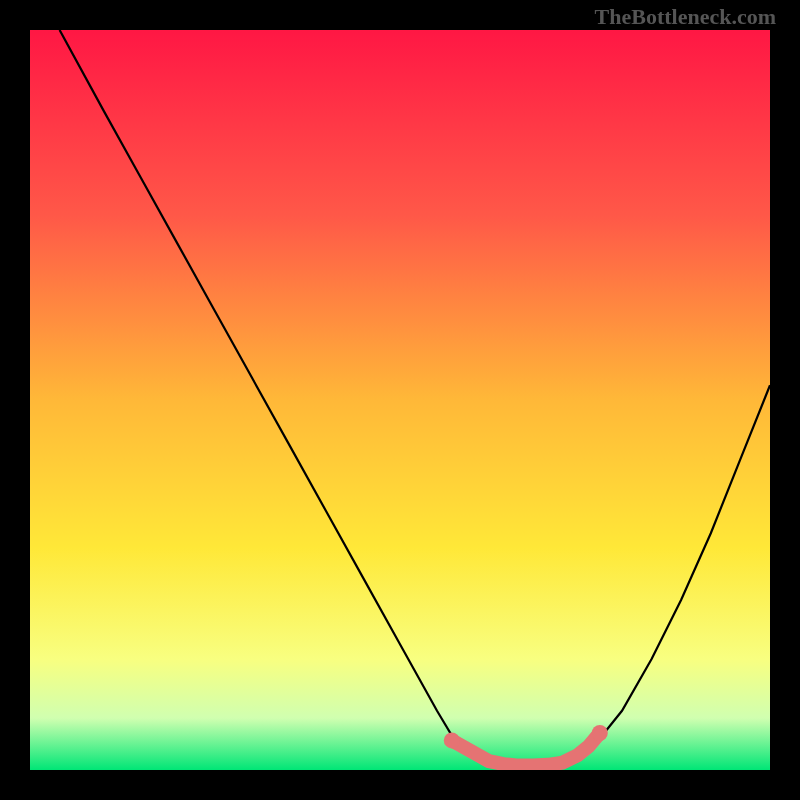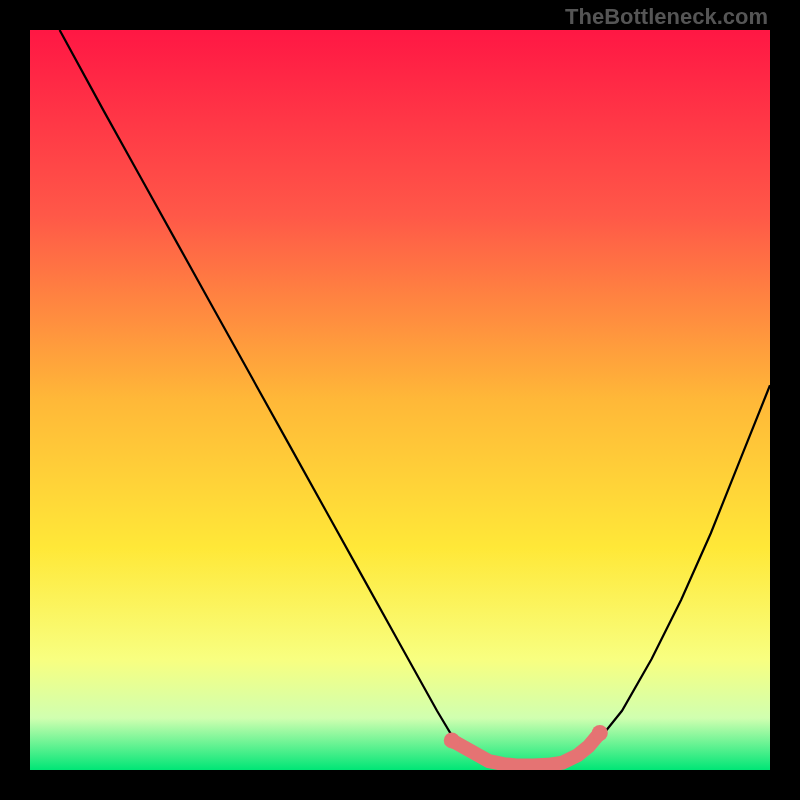--- a/index.html
+++ b/index.html
@@ -7,25 +7,26 @@
     padding: 0;
     background: #000;
     width: 800px;
     height: 800px;
     position: relative;
     font-family: Arial, sans-serif;
   }
   .attribution {
     position: absolute;
     top: 4px;
-    right: 32px;
+    right: 24px;
     color: #555;
     font-size: 22px;
     font-weight: bold;
     z-index: 10;
+    font-family: Liberation Serif, serif;
   }
   .chart-area {
     position: absolute;
     left: 30px;
     top: 30px;
     width: 740px;
     height: 740px;
   }
 </style>
 </head>

